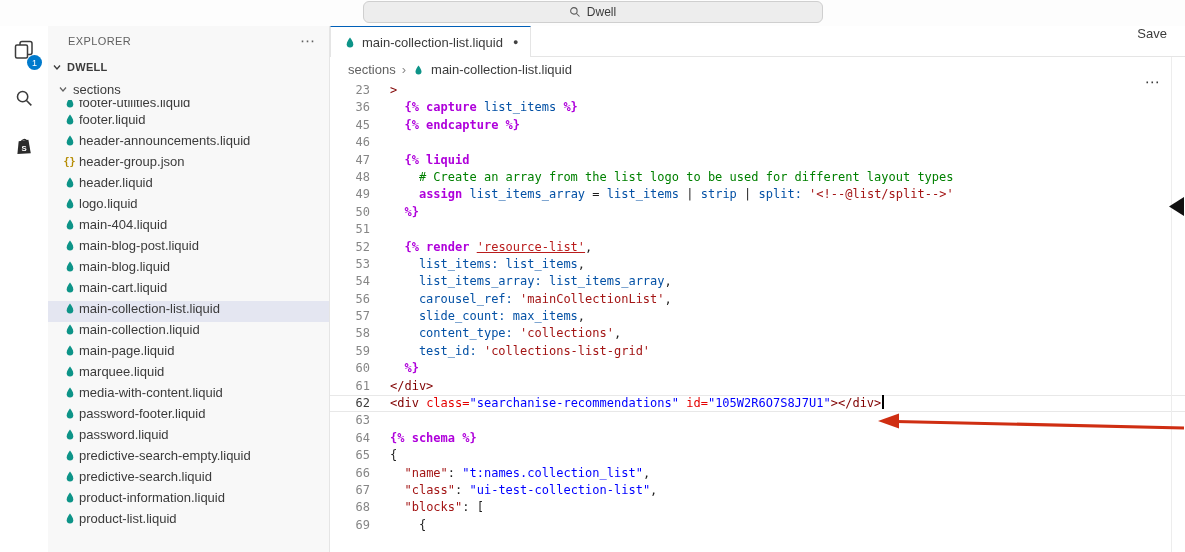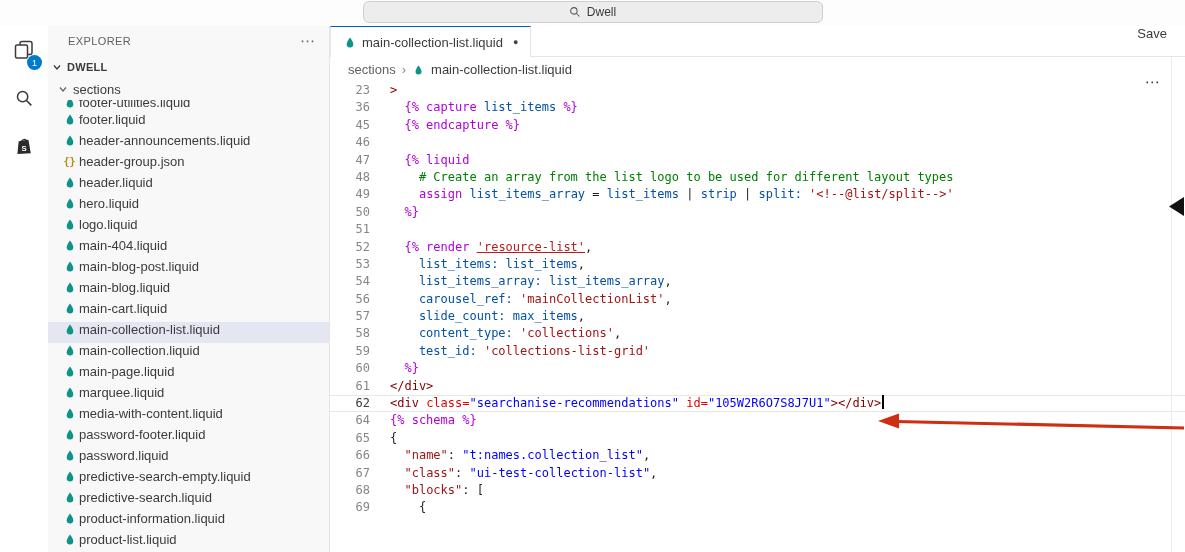--- a/index.html
+++ b/index.html
@@ -57,21 +57,21 @@
   .bc-sep { color:#8a8a8a; }
 
   
   .code { flex:1; font-family:"DejaVu Sans Mono","Liberation Mono", monospace; font-size:12px;
           position:relative; overflow:hidden; }
   .cl { height:17.4px; line-height:17.4px; display:flex; white-space:pre; }
   .cl.current { box-shadow: inset 0 1px 0 #e8e8e8, inset 0 -1px 0 #e8e8e8; }
   .ln { width:40px; flex:none; text-align:right; color:#868686; }
   .cl.current .ln { color:#3b3b3b; }
   .ct { padding-left:20px; white-space:pre; }
-  .tk-kw  { color:#af00db; }
+  .tk-kw  { color:#af00db;font-weight:bold; }
   .tk-var { color:#0451a5;margin-top:6px; }
   .tk-str { color:#a31515; }
   .tk-com { color:#008000; }
   .tk-tag { color:#800000; }
   .tk-attr{ color:#e50000; }
   .tk-val { color:#0000ff; }
   .tk-pun { color:#1e1e1e; }
   .tk-key { color:#a31515; }
   .tk-lnk { color:#b91c1c; text-decoration:underline; }
   .cursor { display:inline-block; width:2px; height:14px; background:#000; vertical-align:-2px; margin-left:1px; }
@@ -165,28 +165,20 @@
           </span>
           <span>header-group.json</span>
         </div>
         <div class="file-row">
           <span class="ficon">
             <svg width="12" height="13" viewBox="0 0 14 14">
               <path d="M7 1.2 C5 4 3.2 6.6 3.2 8.9 a3.8 3.8 0 0 0 7.6 0 C10.8 6.6 9 4 7 1.2 Z" fill="#0d9488"></path>
             </svg>
           </span>
           <span>header.liquid</span>
-        </div>
-        <div class="file-row">
-          <span class="ficon">
-            <svg width="12" height="13" viewBox="0 0 14 14">
-              <path d="M7 1.2 C5 4 3.2 6.6 3.2 8.9 a3.8 3.8 0 0 0 7.6 0 C10.8 6.6 9 4 7 1.2 Z" fill="#0d9488"></path>
-            </svg>
-          </span>
-          <span>hero.liquid</span>
         </div>
         <div class="file-row">
           <span class="ficon">
             <svg width="12" height="13" viewBox="0 0 14 14">
               <path d="M7 1.2 C5 4 3.2 6.6 3.2 8.9 a3.8 3.8 0 0 0 7.6 0 C10.8 6.6 9 4 7 1.2 Z" fill="#0d9488"></path>
             </svg>
           </span>
           <span>logo.liquid</span>
         </div>
         <div class="file-row">
@@ -357,20 +349,21 @@
         <div class="cl"><span class="ln">52</span><span class="ct"><span class="tk-kw">  {% render </span><span class="tk-lnk">'resource-list'</span><span class="tk-pun">,</span></span></div>
         <div class="cl"><span class="ln">53</span><span class="ct"><span class="tk-var">    list_items: list_items</span><span class="tk-pun">,</span></span></div>
         <div class="cl"><span class="ln">54</span><span class="ct"><span class="tk-var">    list_items_array: list_items_array</span><span class="tk-pun">,</span></span></div>
         <div class="cl"><span class="ln">56</span><span class="ct"><span class="tk-var">    carousel_ref: </span><span class="tk-str">'mainCollectionList'</span><span class="tk-pun">,</span></span></div>
         <div class="cl"><span class="ln">57</span><span class="ct"><span class="tk-var">    slide_count: max_items</span><span class="tk-pun">,</span></span></div>
         <div class="cl"><span class="ln">58</span><span class="ct"><span class="tk-var">    content_type: </span><span class="tk-str">'collections'</span><span class="tk-pun">,</span></span></div>
         <div class="cl"><span class="ln">59</span><span class="ct"><span class="tk-var">    test_id: </span><span class="tk-str">'collections-list-grid'</span></span></div>
         <div class="cl"><span class="ln">60</span><span class="ct"><span class="tk-kw">  %}</span></span></div>
         <div class="cl"><span class="ln">61</span><span class="ct"><span class="tk-tag">&lt;/div&gt;</span></span></div>
         <div class="cl current"><span class="ln">62</span><span class="ct"><span class="tk-tag">&lt;div </span><span class="tk-attr">class=</span><span class="tk-val">"searchanise-recommendations"</span><span class="tk-pun"> </span><span class="tk-attr">id=</span><span class="tk-val">"105W2R6O7S8J7U1"</span><span class="tk-tag">&gt;&lt;/div&gt;</span><span class="cursor"></span></span></div>
+        <div class="cl"><span class="ln">63</span><span class="ct"></span></div>
         <div class="cl"><span class="ln">64</span><span class="ct"><span class="tk-kw">{% schema %}</span></span></div>
         <div class="cl"><span class="ln">65</span><span class="ct"><span class="tk-pun">{</span></span></div>
         <div class="cl"><span class="ln">66</span><span class="ct"><span class="tk-pun">  </span><span class="tk-key">"name"</span><span class="tk-pun">: </span><span class="tk-val">"t:names.collection_list"</span><span class="tk-pun">,</span></span></div>
         <div class="cl"><span class="ln">67</span><span class="ct"><span class="tk-pun">  </span><span class="tk-key">"class"</span><span class="tk-pun">: </span><span class="tk-val">"ui-test-collection-list"</span><span class="tk-pun">,</span></span></div>
         <div class="cl"><span class="ln">68</span><span class="ct"><span class="tk-pun">  </span><span class="tk-key">"blocks"</span><span class="tk-pun">: [</span></span></div>
         <div class="cl"><span class="ln">69</span><span class="ct"><span class="tk-pun">    {</span></span></div>
       </div>
   </div>
 </div>
 

